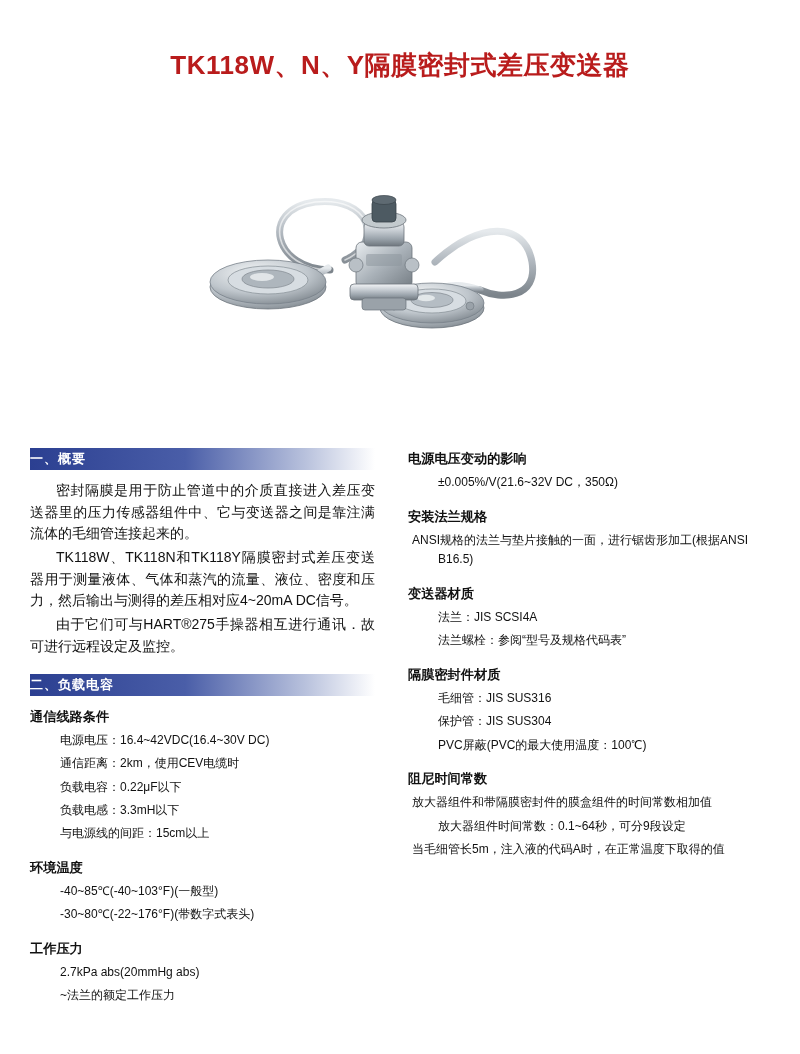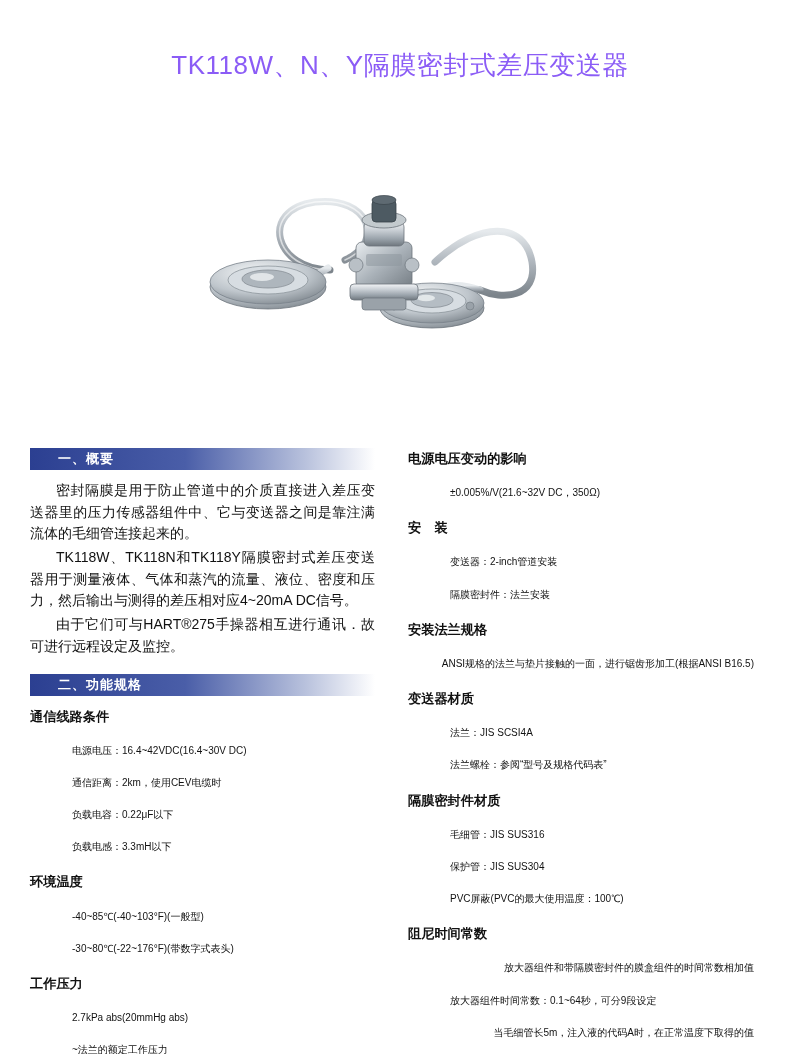--- a/index.html
+++ b/index.html
@@ -21,22 +21,22 @@
     position: relative;
     box-sizing: border-box;
   }
   .title {
     position: absolute;
     top: 48px;
     left: 0;
     width: 800px;
     text-align: center;
     font-size: 26px;
-    font-weight: normal;
-    color: #8b5cf6;
+    font-weight: bold;
+    color: #b91c1c;
     letter-spacing: 0.5px;
   }
   
   .photo {
     position: absolute;
     top: 150px;
     left: 180px;
     width: 440px;
     height: 250px;
   }
@@ -67,44 +67,44 @@
     height: 22px;
     margin-bottom: 10px;
     background: linear-gradient(to right, #2b3f91 0%, #4a5ea8 45%, #b9c2dd 80%, #ffffff 100%);
     display: flex;
     align-items: center;
   }
   .section-bar .label {
     color: #ffffff;
     font-size: 13px;
     font-weight: bold;
-    padding-left: 28px;
+    padding-left: 0;
     letter-spacing: 1px;
   }
   p.para {
     margin: 0 0 2px 0;
     font-size: 14px;
     line-height: 1.55;
     text-align: justify;
   }
   p.indent { text-indent: 26px; }
   .blk { margin-bottom: 13px; }
   .hd {
     font-size: 13.2px;
     font-weight: bold;
     line-height: 1.6;
     margin: 0;
   }
   .ln {
-    font-size: 10px;
+    font-size: 12px;
     line-height: 1.62;
-    margin: 16px;
+    margin: 4px;
     padding-left: 26px;
   }
-  .ln.hang { padding-left: 26px; text-indent: -26px; text-align: right; }
+  .ln.hang { padding-left: 26px; text-indent: -26px; }
   .spacer14 { height: 14px; }
 </style>
 </head>
 <body>
 
 <div class="page">
 
   <div class="title">TK118W、N、Y隔膜密封式差压变送器</div>
 
   <div class="photo">
@@ -176,29 +176,30 @@
         <span class="label">一、概要</span>
       </div>
 
       <p class="para indent">密封隔膜是用于防止管道中的介质直接进入差压变送器里的压力传感器组件中、它与变送器之间是靠注满流体的毛细管连接起来的。</p>
       <p class="para indent">TK118W、TK118N和TK118Y隔膜密封式差压变送器用于测量液体、气体和蒸汽的流量、液位、密度和压力，然后输出与测得的差压相对应4~20mA DC信号。</p>
       <p class="para indent">由于它们可与HART®275手操器相互进行通讯．故可进行远程设定及监控。</p>
 
       <div class="spacer14"></div>
 
       <div class="section-bar">
-        <span class="label">二、功能规格</span>
+        <span class="label">二、负载电容</span>
       </div>
 
       <div class="blk">
         <p class="hd">通信线路条件</p>
         <p class="ln">电源电压：16.4~42VDC(16.4~30V DC)</p>
         <p class="ln">通信距离：2km，使用CEV电缆时</p>
         <p class="ln">负载电容：0.22μF以下</p>
         <p class="ln">负载电感：3.3mH以下</p>
+        <p class="ln">与电源线的间距：15cm以上</p>
       </div>
 
       <div class="blk">
         <p class="hd">环境温度</p>
         <p class="ln">-40~85℃(-40~103°F)(一般型)</p>
         <p class="ln">-30~80℃(-22~176°F)(带数字式表头)</p>
       </div>
 
       <div class="blk">
         <p class="hd">工作压力</p>
@@ -208,25 +209,20 @@
 
     </div>
 
     <div class="col-right">
 
       <div class="blk">
         <p class="hd">电源电压变动的影响</p>
         <p class="ln">±0.005%/V(21.6~32V DC，350Ω)</p>
       </div>
 
-      <div class="blk">
-        <p class="hd">安　装</p>
-        <p class="ln">变送器：2-inch管道安装</p>
-        <p class="ln">隔膜密封件：法兰安装</p>
-      </div>
 
       <div class="blk">
         <p class="hd">安装法兰规格</p>
         <p class="ln hang">ANSI规格的法兰与垫片接触的一面，进行锯齿形加工(根据ANSI B16.5)</p>
       </div>
 
       <div class="blk">
         <p class="hd">变送器材质</p>
         <p class="ln">法兰：JIS SCSI4A</p>
         <p class="ln">法兰螺栓：参阅“型号及规格代码表”</p>

